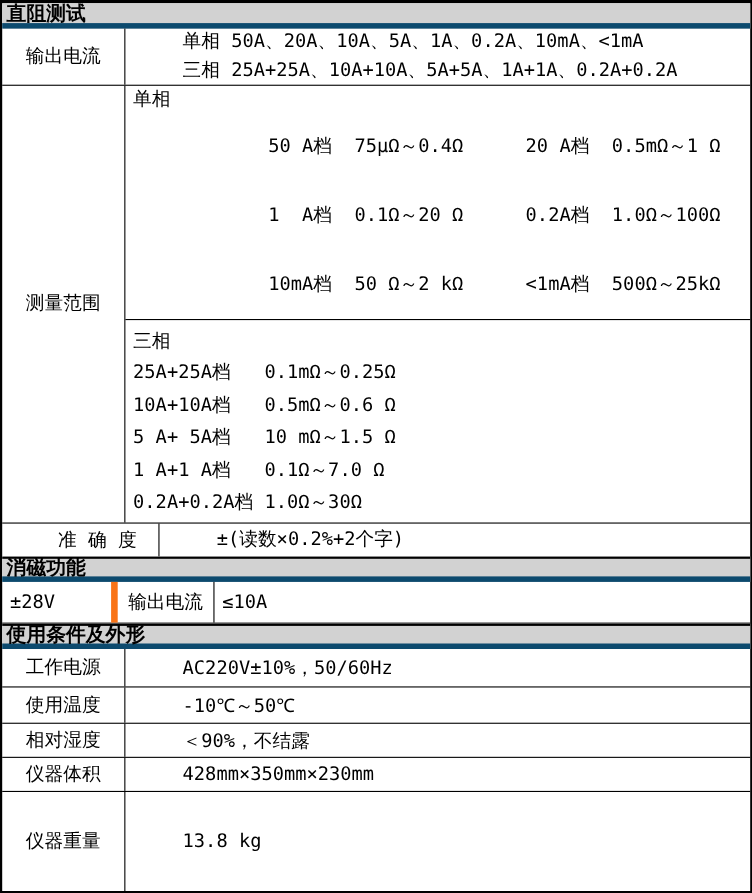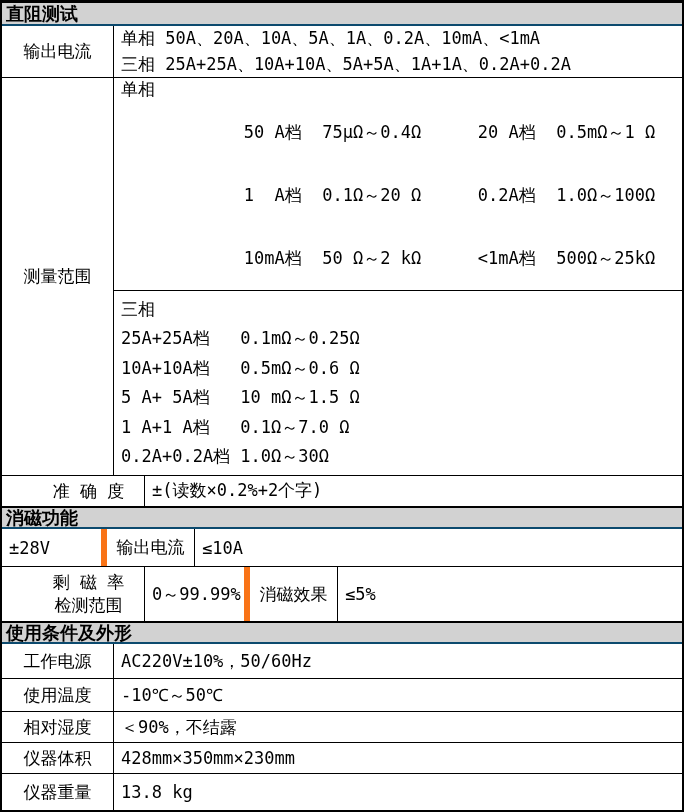--- a/index.html
+++ b/index.html
@@ -10,21 +10,21 @@
     font-size:17px;color:#000;
     position:relative;background:#fff;
   }
   .table{
     position:absolute;left:0;top:0;width:684px;height:812px;
     border:2px solid #000;border-top-width:3px;
     display:flex;flex-direction:column;
   }
   .sec-header{
     background:#d2d2d2;
-    border-top:2px solid #000;border-bottom:2px solid #0c4a6e;
+    border-top:2px solid #000;border-bottom:5px solid #0c4a6e;
     font-weight:bold;font-size:18px;
     display:flex;align-items:center;
     padding-left:4px;
     flex:0 0 auto;
   }
   .sec-header.first{border-top:none;}
   .row{
     display:flex;flex-direction:row;align-items:stretch;
     border-bottom:1px solid #000;
     flex:0 0 auto;
@@ -32,21 +32,21 @@
   .row.no-bb{border-bottom:none;padding-left:31px;}
   .label-cell{
     width:112px;flex:0 0 112px;
     border-right:1px solid #000;
     display:flex;flex-direction:column;align-items:center;justify-content:center;
     text-align:center;line-height:1.35;
   }
   .value-cell{
     flex:1 1 auto;
     display:flex;flex-direction:column;justify-content:center;
-    padding-left:7px;white-space:pre;
+    padding-left:7px;white-space:pre;margin-left:45px;
   }
   .value-cell .vline{white-space:pre;line-height:1.5;}
   
   .range-col{flex:1 1 auto;display:flex;flex-direction:column;}
   .range-block{
     display:flex;flex-direction:column;justify-content:space-evenly;
     padding-left:7px;white-space:pre;
   }
   .range-block.sp{flex:0 0 192px;border-bottom:1px solid #000;}
   .range-block.tp{flex:1 1 auto;}
@@ -124,29 +124,20 @@
     <div class="sec-header h-sec">
       <span>消磁功能</span>
     </div>
 
     <div class="row r-demag1">
       <div class="c2">±28V</div>
       <div class="c3">输出电流</div>
       <div class="c4">≤10A</div>
     </div>
 
-    <div class="row r-demag2 no-bb">
-      <div class="label-cell">
-        <span>剩 磁 率</span>
-        <span>检测范围</span>
-      </div>
-      <div class="c2">0～99.99%</div>
-      <div class="c3">消磁效果</div>
-      <div class="c4">≤5%</div>
-    </div>
 
     <div class="sec-header h-sec">
       <span>使用条件及外形</span>
     </div>
 
     <div class="row r-cond1">
       <div class="label-cell">工作电源</div>
       <div class="value-cell">AC220V±10%，50/60Hz</div>
     </div>
     <div class="row r-cond2">

